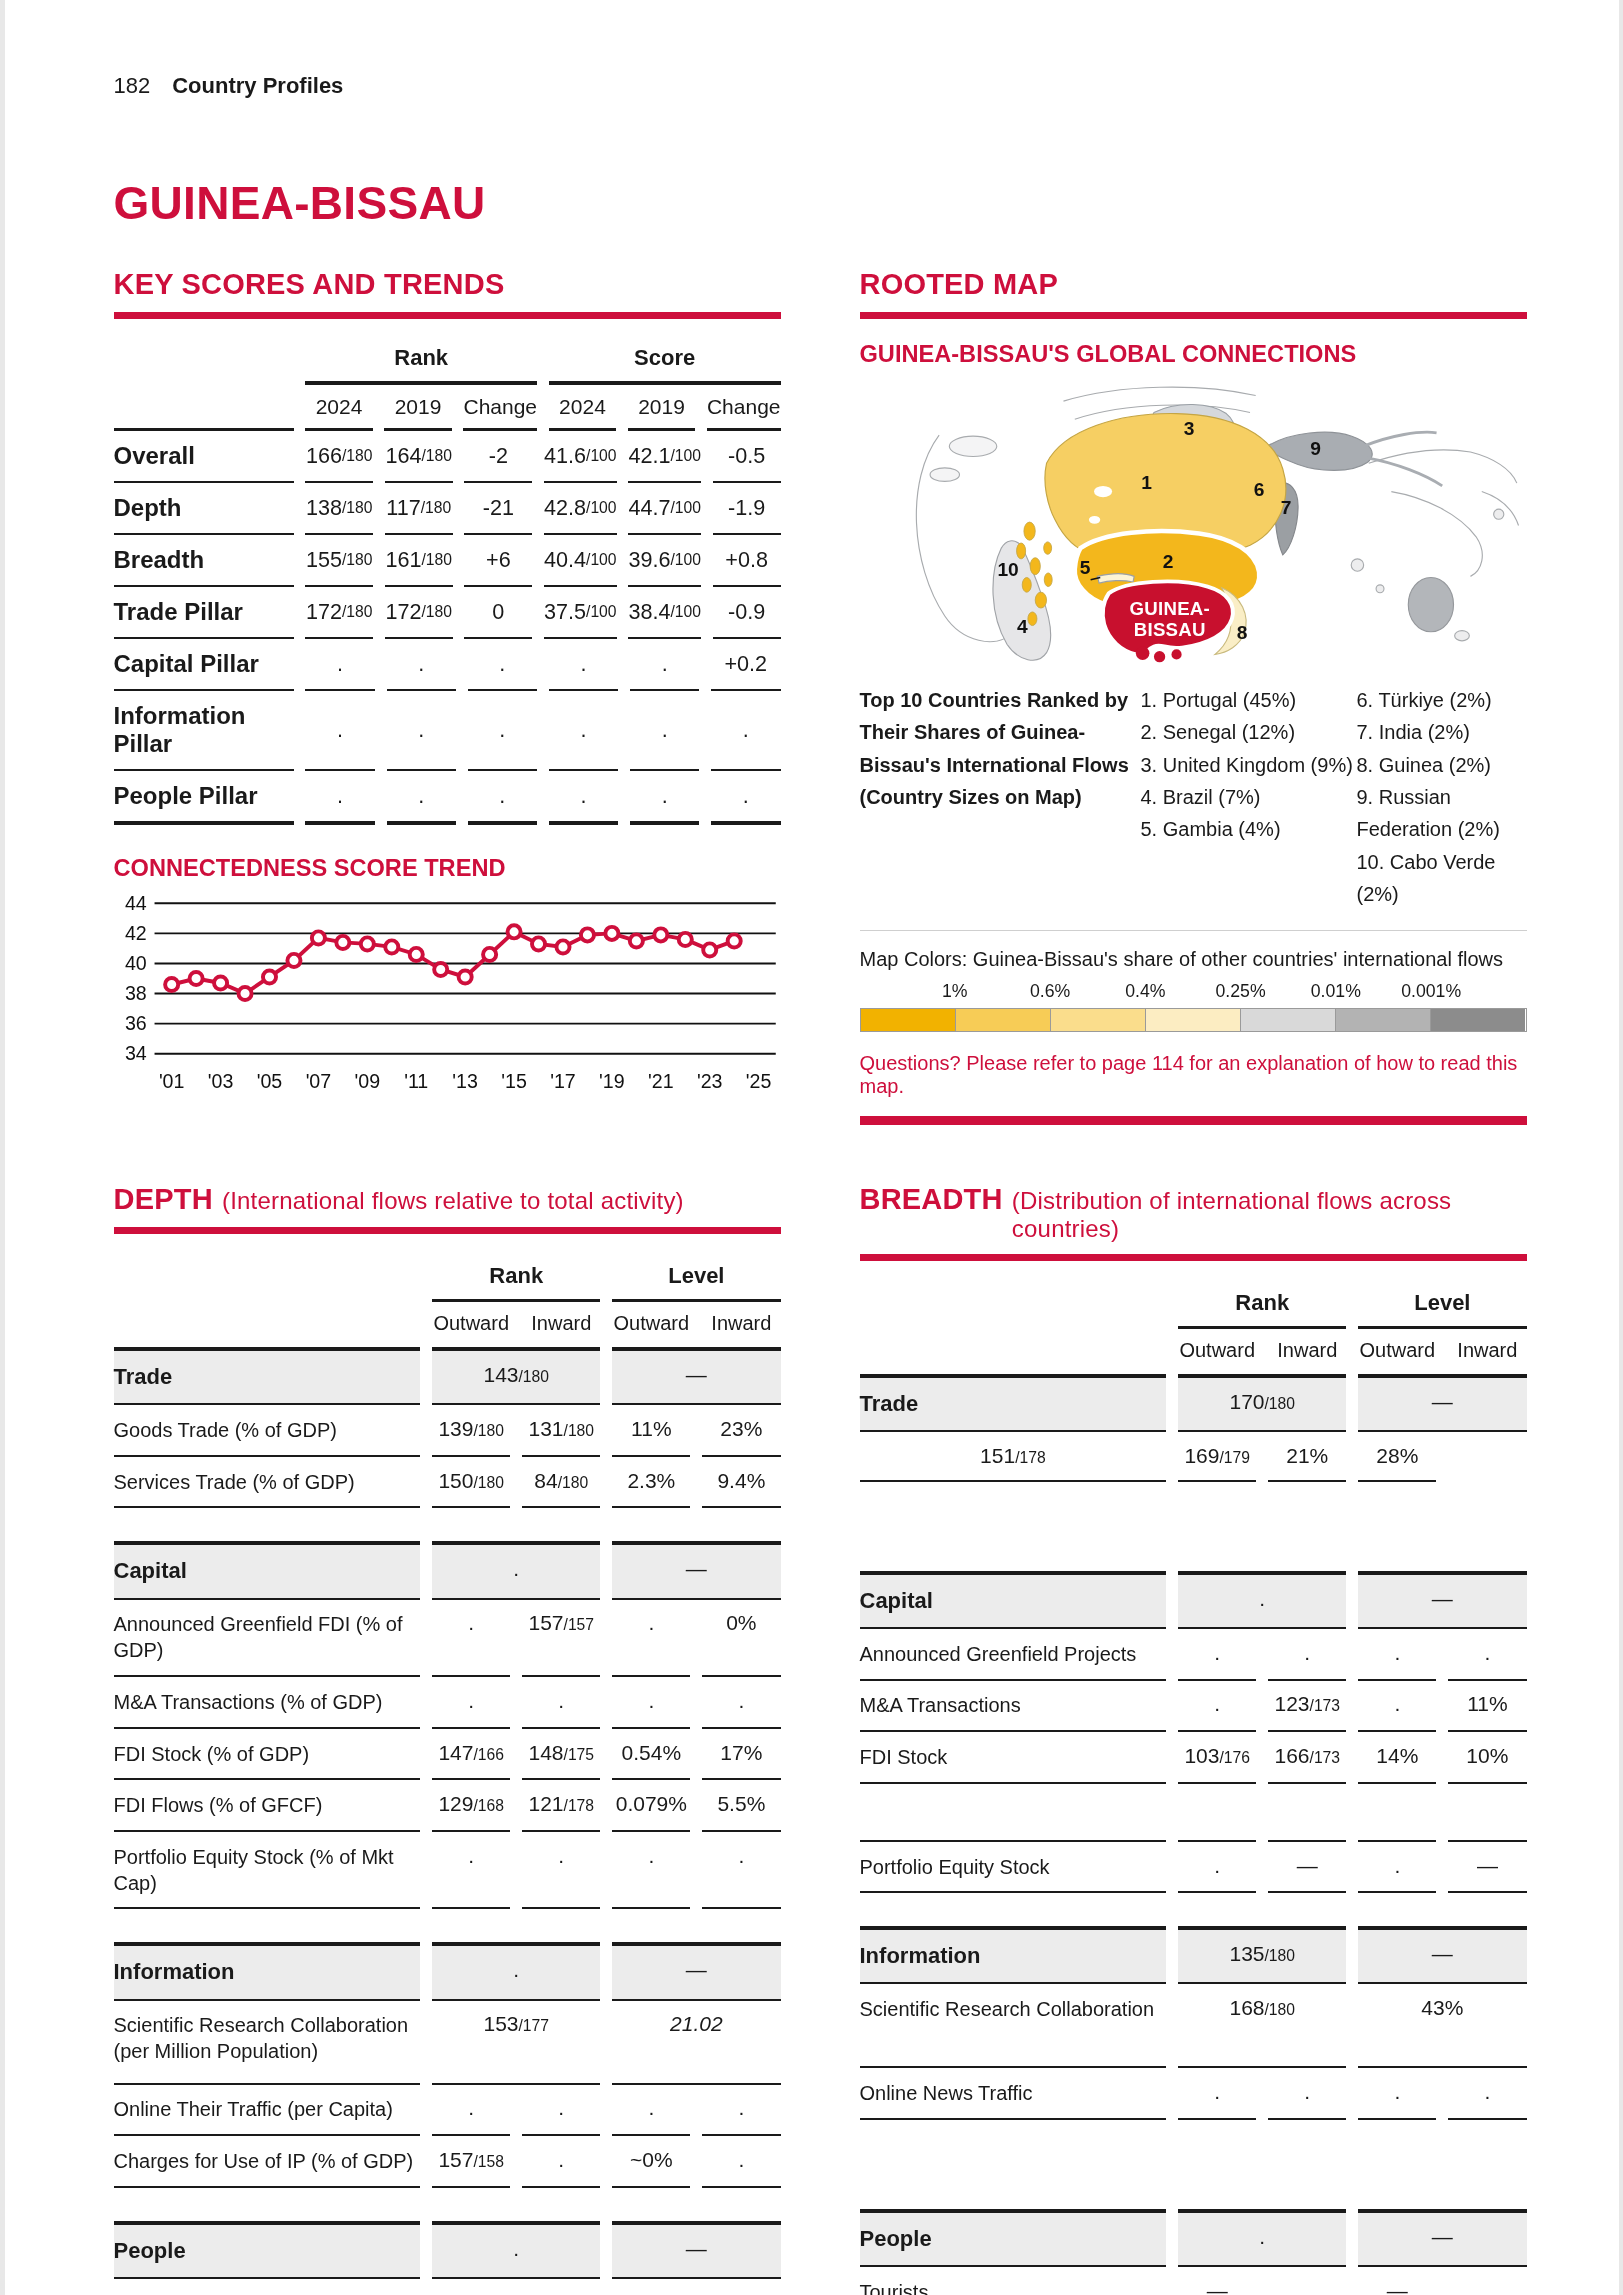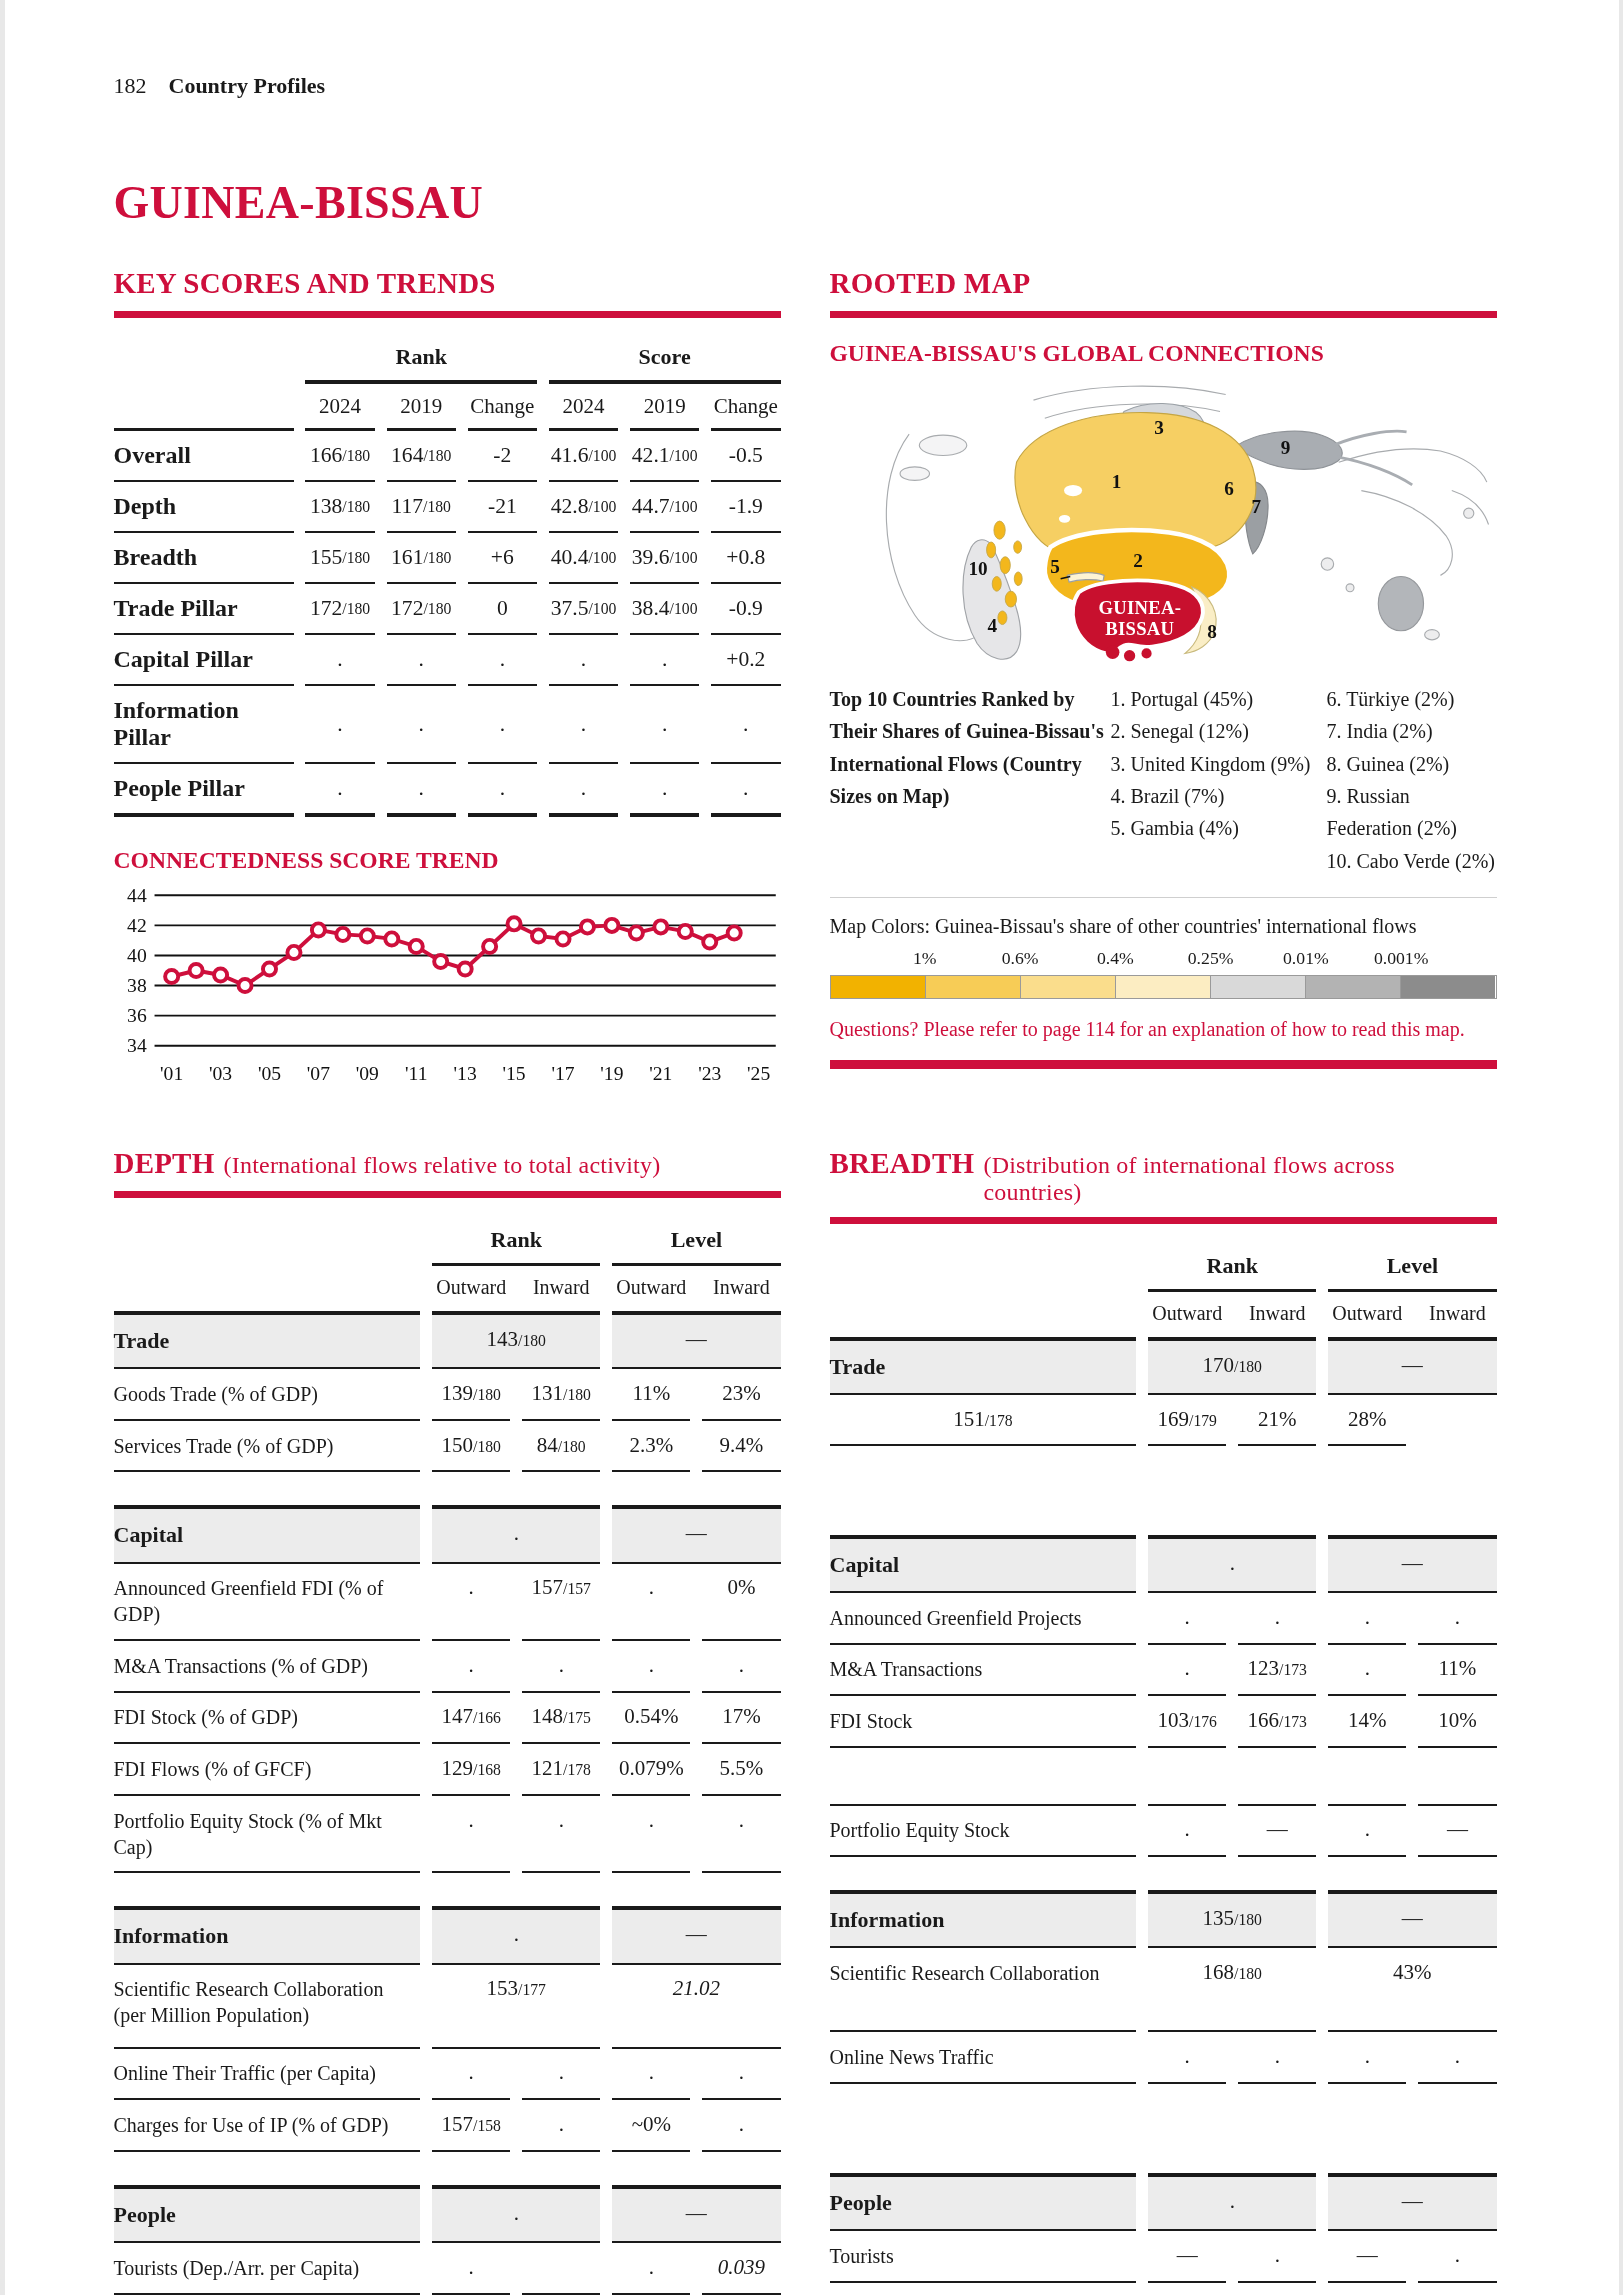--- a/index.html
+++ b/index.html
@@ -5,29 +5,29 @@
   :root{
     --red:#ce0f3c;
     --ink:#1a1a1a;
     --shade:#ececec;
   }
   *{box-sizing:border-box;}
   body{margin:0;background:#e8e8e8;}
   .page{
     width:1614px;height:2295px;margin:0 auto;background:#fff;
     padding:73px 109px 0;position:relative;overflow:hidden;
-    font-family:Liberation Serif, serif;color:var(--ink);
+    font-family:Liberation Sans, sans-serif;color:var(--ink);
   }
   
   .page-head{display:flex;gap:22px;font-size:22px;align-items:baseline;}
   .page-head .num{font-weight:normal;}
   .page-head .sec{font-weight:bold;}
   .country-title{color:var(--red);font-weight:bold;font-size:46px;letter-spacing:0.3px;margin-top:77px;}
   
-  .cols{display:grid;grid-template-columns:667px 667px;column-gap:49px;align-items:start;}
+  .cols{display:grid;grid-template-columns:667px 667px;column-gap:79px;align-items:start;}
   .row1{margin-top:38px;}
   .row2{margin-top:58px;}
   
   .h2{color:var(--red);font-weight:bold;font-size:29px;letter-spacing:0.2px;display:flex;align-items:baseline;gap:9.2px;}
   .h2 .subtle{font-weight:normal;font-size:24px;}
   .redrule{height:7.9px;background:var(--red);margin-top:10.5px;}
   .redrule.thick{height:9.2px;}
   .h3{color:var(--red);font-weight:bold;font-size:23.6px;margin-top:22px;}
   
   .ks{margin-top:26px;}

